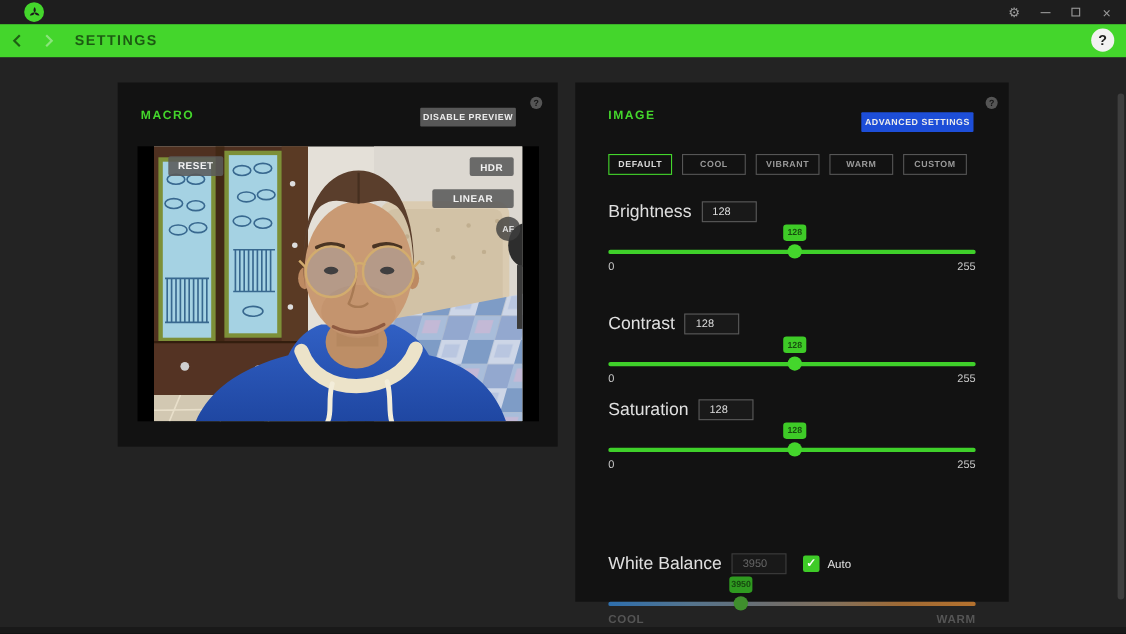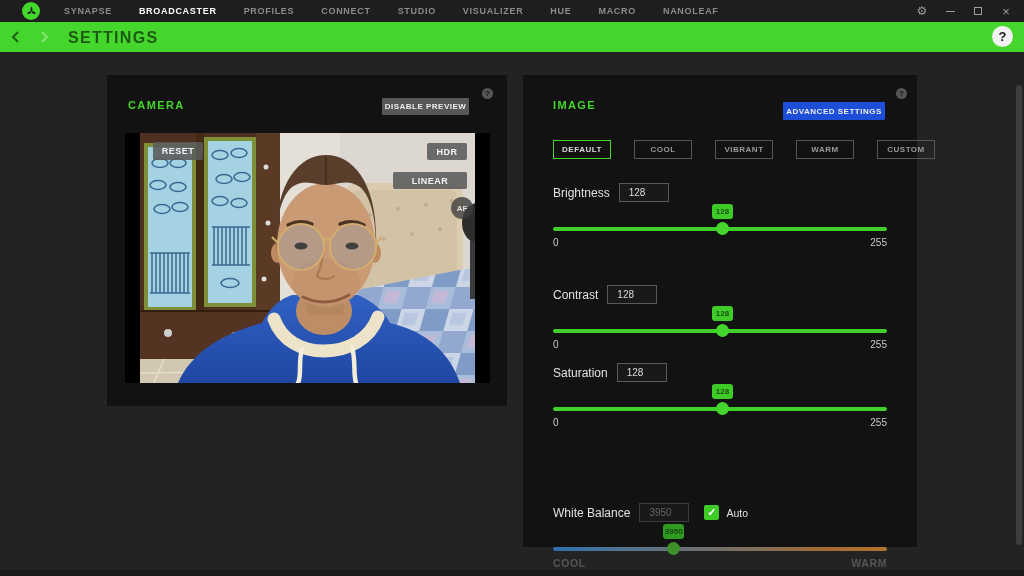--- a/index.html
+++ b/index.html
@@ -17,21 +17,21 @@
   .wc-gear { font-family:"DejaVu Sans", sans-serif; font-size:12px; }
   .wc-min i { display:block; width:9px; height:1px; background:#9a9a9a; }
   .wc-max i { display:block; width:8px; height:8px; border:1px solid #9a9a9a; }
   .wc-close { font-size:13px; }
 
   
   .greenbar { position:absolute; left:0; top:22px; width:100%; height:30px; background:#44d62c; }
   .nav-arrow { position:absolute; top:7px; width:16px; height:16px; }
   .nav-back { left:8px; }
   .nav-fwd { left:36px; }
-  .page-title { position:absolute; left:68px; top:7px; font-size:16px; font-weight:bold; letter-spacing:1.3px; color:rgba(0,0,0,0.58); }
+  .page-title { position:absolute; left:68px; top:7px; font-size:13px; font-weight:bold; letter-spacing:1.3px; color:rgba(0,0,0,0.58); }
   .help-btn { position:absolute; right:11px; top:4px; width:21px; height:21px; border-radius:50%; background:#f2f2f2; color:#1c1c1c; font-size:13px; font-weight:bold; display:flex; align-items:center; justify-content:center; }
 
   
   .panel { position:absolute; background:#121212; }
   .camera-panel { left:107px; top:75px; width:400px; height:331px; }
   .image-panel  { left:523px; top:75px; width:394px; height:472px; }
   .panel-title { position:absolute; color:#44d62c; font-size:11px; font-weight:bold; letter-spacing:1.4px; }
   .panel-help { position:absolute; width:11px; height:11px; border-radius:50%; background:#555; color:#141414; font-size:8px; font-weight:bold; line-height:11px; text-align:center; }
 
   .gray-btn { position:absolute; display:flex; align-items:center; justify-content:center; font-size:8px; font-weight:bold; letter-spacing:0.5px; color:#ededed; border-radius:1px; cursor:pointer; }
@@ -41,28 +41,28 @@
   
   .preview { position:absolute; left:18px; top:58px; width:365px; height:250px; background:#000; }
   .preview svg.scene { position:absolute; left:15px; top:0; width:335px; height:250px; }
   .ov-btn { position:absolute; background:rgba(90,90,90,0.88); color:#f2f2f2; font-size:9px; font-weight:bold; letter-spacing:0.5px; display:flex; align-items:center; justify-content:center; border-radius:2px; cursor:pointer; }
   .ov-reset  { left:28px;  top:9px;  width:50px; height:18px; }
   .ov-hdr    { right:23px; top:10px; width:40px; height:17px; }
   .ov-linear { right:23px; top:39px; width:74px; height:17px; }
   .ov-af { position:absolute; right:17px; top:64px; width:22px; height:22px; border-radius:50%; background:rgba(62,62,62,0.8); color:#e0e0e0; font-size:8px; font-weight:bold; display:flex; align-items:center; justify-content:center; cursor:pointer; }
 
   
-  .preset-row { position:absolute; left:30px; top:65px; display:flex; gap:23px; }
+  .preset-row { position:absolute; left:30px; top:65px; display:flex; gap:9px; }
   .preset-btn { width:58px; height:19px; border:1px solid #565656; background:transparent; color:#9a9a9a; font-size:8px; font-weight:bold; letter-spacing:0.5px; display:flex; align-items:center; justify-content:center; cursor:pointer; }
   .preset-btn.selected { border-color:#44d62c; color:#dadada; }
 
   
   .slider-group { position:absolute; left:30px; width:334px; height:70px; }
   .sg-row { display:flex; align-items:center; height:19px; }
-  .sg-label { font-size:12px; color:#e0e0e0; margin-right:9px; }
+  .sg-label { font-size:16px; color:#e0e0e0; margin-right:9px; }
   .sg-input { width:50px; height:19px; background:#191919; border:1px solid #5a5a5a; color:#dcdcdc; font-size:10px; font-family:"Liberation Sans",sans-serif; padding-left:9px; }
   .sg-badge { position:absolute; top:21px; width:21px; height:15px; background:#3ecb27; border-radius:3px; color:rgba(0,0,0,0.62); font-size:8px; font-weight:bold; display:flex; align-items:center; justify-content:center; }
   .sg-track { position:absolute; left:0; top:44px; width:334px; height:4px; background:#3fd02a; border-radius:2px; cursor:pointer; }
   .sg-thumb { position:absolute; top:39px; width:13px; height:13px; border-radius:50%; background:#44d62c; cursor:pointer; }
   .sg-minmax { position:absolute; left:0; top:54px; width:334px; display:flex; justify-content:space-between; font-size:10px; color:#c8c8c8; }
 
   
   .wb-input { color:#666; border-color:#3c3c3c; }
   .wb-check { width:15px; height:15px; margin-left:15px; background:#3ecb27; border-radius:2px; color:#fff; font-size:11px; font-weight:bold; line-height:15px; text-align:center; cursor:pointer; }
   .wb-auto { font-size:10.5px; color:#e0e0e0; margin-left:7px; }
@@ -83,31 +83,20 @@
 
   <div class="titlebar">
     <div class="logo">
       <svg width="13" height="13" viewBox="0 0 24 24">
         <g fill="#1b1b1b">
           <path id="blade" d="M12,2.6 C15,7 14.2,9.8 12,12 C9.8,9.8 9,7 12,2.6 Z"></path>
           <use href="#blade" transform="rotate(120 12 12)"></use>
           <use href="#blade" transform="rotate(240 12 12)"></use>
         </g>
       </svg>
-    </div>
-    <div class="menu">
-      <span class="menu-item">SYNAPSE</span>
-      <span class="menu-item active">BROADCASTER</span>
-      <span class="menu-item">PROFILES</span>
-      <span class="menu-item">CONNECT</span>
-      <span class="menu-item">STUDIO</span>
-      <span class="menu-item">VISUALIZER</span>
-      <span class="menu-item">HUE</span>
-      <span class="menu-item">MACRO</span>
-      <span class="menu-item">NANOLEAF</span>
     </div>
     <div class="win-controls">
       <span class="wc wc-gear">⚙</span>
       <span class="wc wc-min">
           <i></i>
         </span>
       <span class="wc wc-max">
           <i></i>
         </span>
       <span class="wc wc-close">×</span>
@@ -123,21 +112,21 @@
     <span class="nav-arrow nav-fwd">
       <svg width="16" height="16" viewBox="0 0 16 16">
           <polyline points="6,3 11,8 6,13" fill="none" stroke="rgba(255,255,255,0.38)" stroke-width="2"></polyline>
         </svg>
     </span>
     <span class="page-title">SETTINGS</span>
     <span class="help-btn">?</span>
   </div>
 
   <div class="panel camera-panel">
-    <span class="panel-title" style="left:21px; top:24px;">CAMERA</span>
+    <span class="panel-title" style="left:21px; top:24px;">MACRO</span>
     <span class="panel-help" style="right:14px; top:13px;">?</span>
     <button class="gray-btn disable-preview" style="border:none;">DISABLE PREVIEW</button>
 
     <div class="preview">
 
       <svg class="scene" viewBox="0 0 335 250" preserveAspectRatio="none">
         <defs>
           <linearGradient id="hoodie" x1="0" y1="0" x2="0" y2="1">
             <stop offset="0" stop-color="#3160c4"></stop>
               <stop offset="1" stop-color="#1f47a2"></stop>

